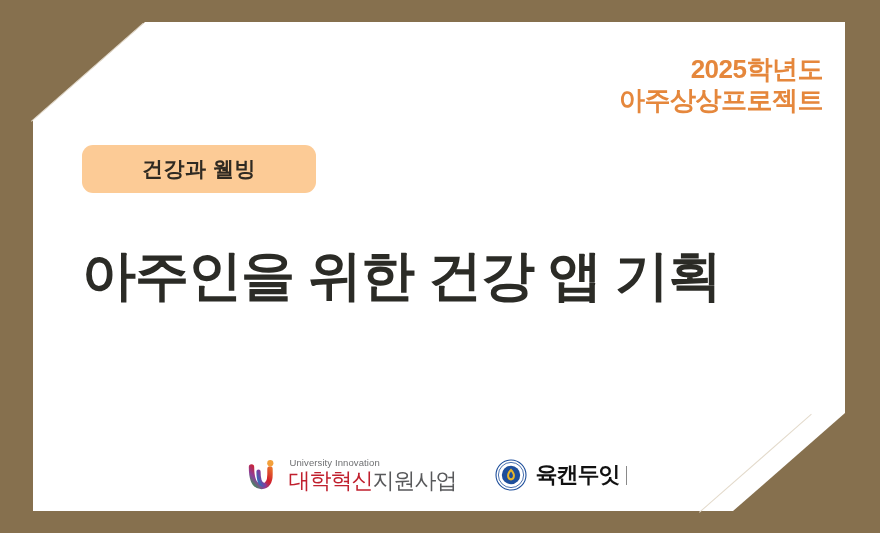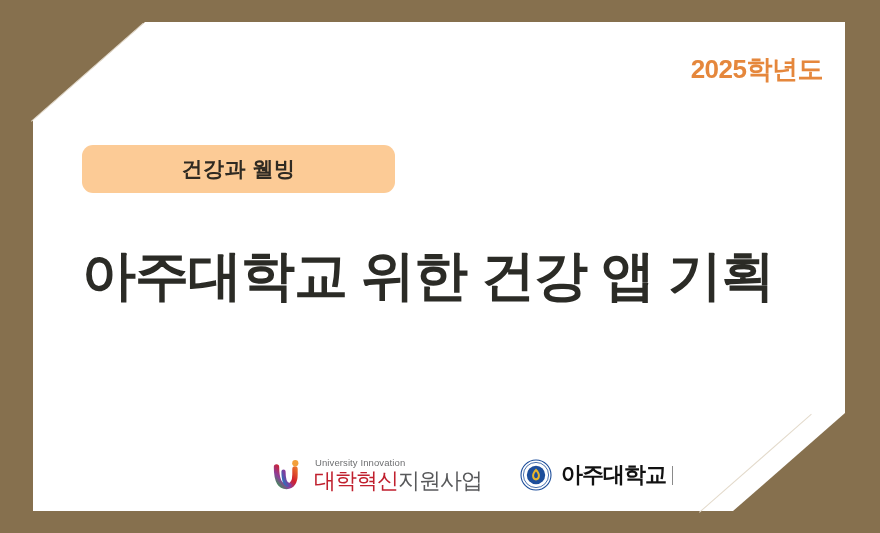--- a/index.html
+++ b/index.html
@@ -69,21 +69,21 @@
     font-weight: bold;
     letter-spacing: -0.5px;
     white-space: nowrap;
   }
 
   
   #category-badge {
     position: absolute;
     left: 82px;
     top: 145px;
-    width: 313px;
+    width: 234px;
     height: 48px;
     background: #FCCB96;
     border-radius: 11px;
     display: flex;
     align-items: center;
     justify-content: center;
   }
   #category-badge-label {
     color: #2F2A22;
     font-size: 21px;
@@ -118,21 +118,20 @@
   #logo-row {
     position: absolute;
     left: 33px;
     top: 448px;
     width: 812px;
     height: 54px;
     display: flex;
     align-items: center;
     justify-content: center;
     gap: 38px;
-    margin-left: 36px;
   }
 
   .logo {
     display: flex;
     align-items: center;
     gap: 9px;
   }
 
   
   #ui-mark {
@@ -189,27 +188,28 @@
 <body>
 
 <div id="slide">
 
   <div id="card"></div>
   <div class="hairline" id="hairline-tl"></div>
   <div class="hairline" id="hairline-br"></div>
 
   <div id="program-header">
     <span class="line">2025학년도</span>
+    <span class="line">아주상상프로젝트</span>
   </div>
 
   <div id="category-badge">
     <span id="category-badge-label">건강과 웰빙</span>
   </div>
 
-  <div id="project-title">아주대학교 위한 건강 앱 기획</div>
+  <div id="project-title">아주인을 위한 건강 앱 기획</div>
 
 
   <div id="logo-row">
 
     <div class="logo">
       <svg id="ui-mark" viewBox="0 0 34 34">
         <defs>
           <linearGradient id="uigrad" x1="0" y1="1" x2="1" y2="0">
             <stop offset="0%" stop-color="#2FA04B"></stop>
             <stop offset="30%" stop-color="#8C3F9B"></stop>
@@ -234,19 +234,19 @@
 
     <div class="logo">
       <svg id="ajou-seal" viewBox="0 0 32 32">
         <circle cx="16" cy="16" r="15" fill="#FFFFFF" stroke="#1D4E9B" stroke-width="1.1"></circle>
         <circle cx="16" cy="16" r="12.6" fill="#FFFFFF" stroke="#1D4E9B" stroke-width="0.8"></circle>
         <circle cx="16" cy="16" r="9.2" fill="#1D4E9B"></circle>
         <path d="M16 9.4 C13.1 12.4 12.1 14.4 12.1 16.7 C12.1 19.5 13.8 21.4 16 21.4 C18.2 21.4 19.9 19.5 19.9 16.7 C19.9 14.4 18.9 12.4 16 9.4 Z" fill="#E8B52A"></path>
         <path d="M16 12.6 C14.6 14.3 14.1 15.4 14.1 16.8 C14.1 18.3 14.9 19.3 16 19.3 C17.1 19.3 17.9 18.3 17.9 16.8 C17.9 15.4 17.4 14.3 16 12.6 Z" fill="#1D4E9B"></path>
       </svg>
       <div id="ajou-text">
-        <span>아주대학교</span>
+        <span>육캔두잇</span>
         <span id="ajou-divider"></span>
       </div>
     </div>
 
   </div>
 </div>
 
 </body></html>

